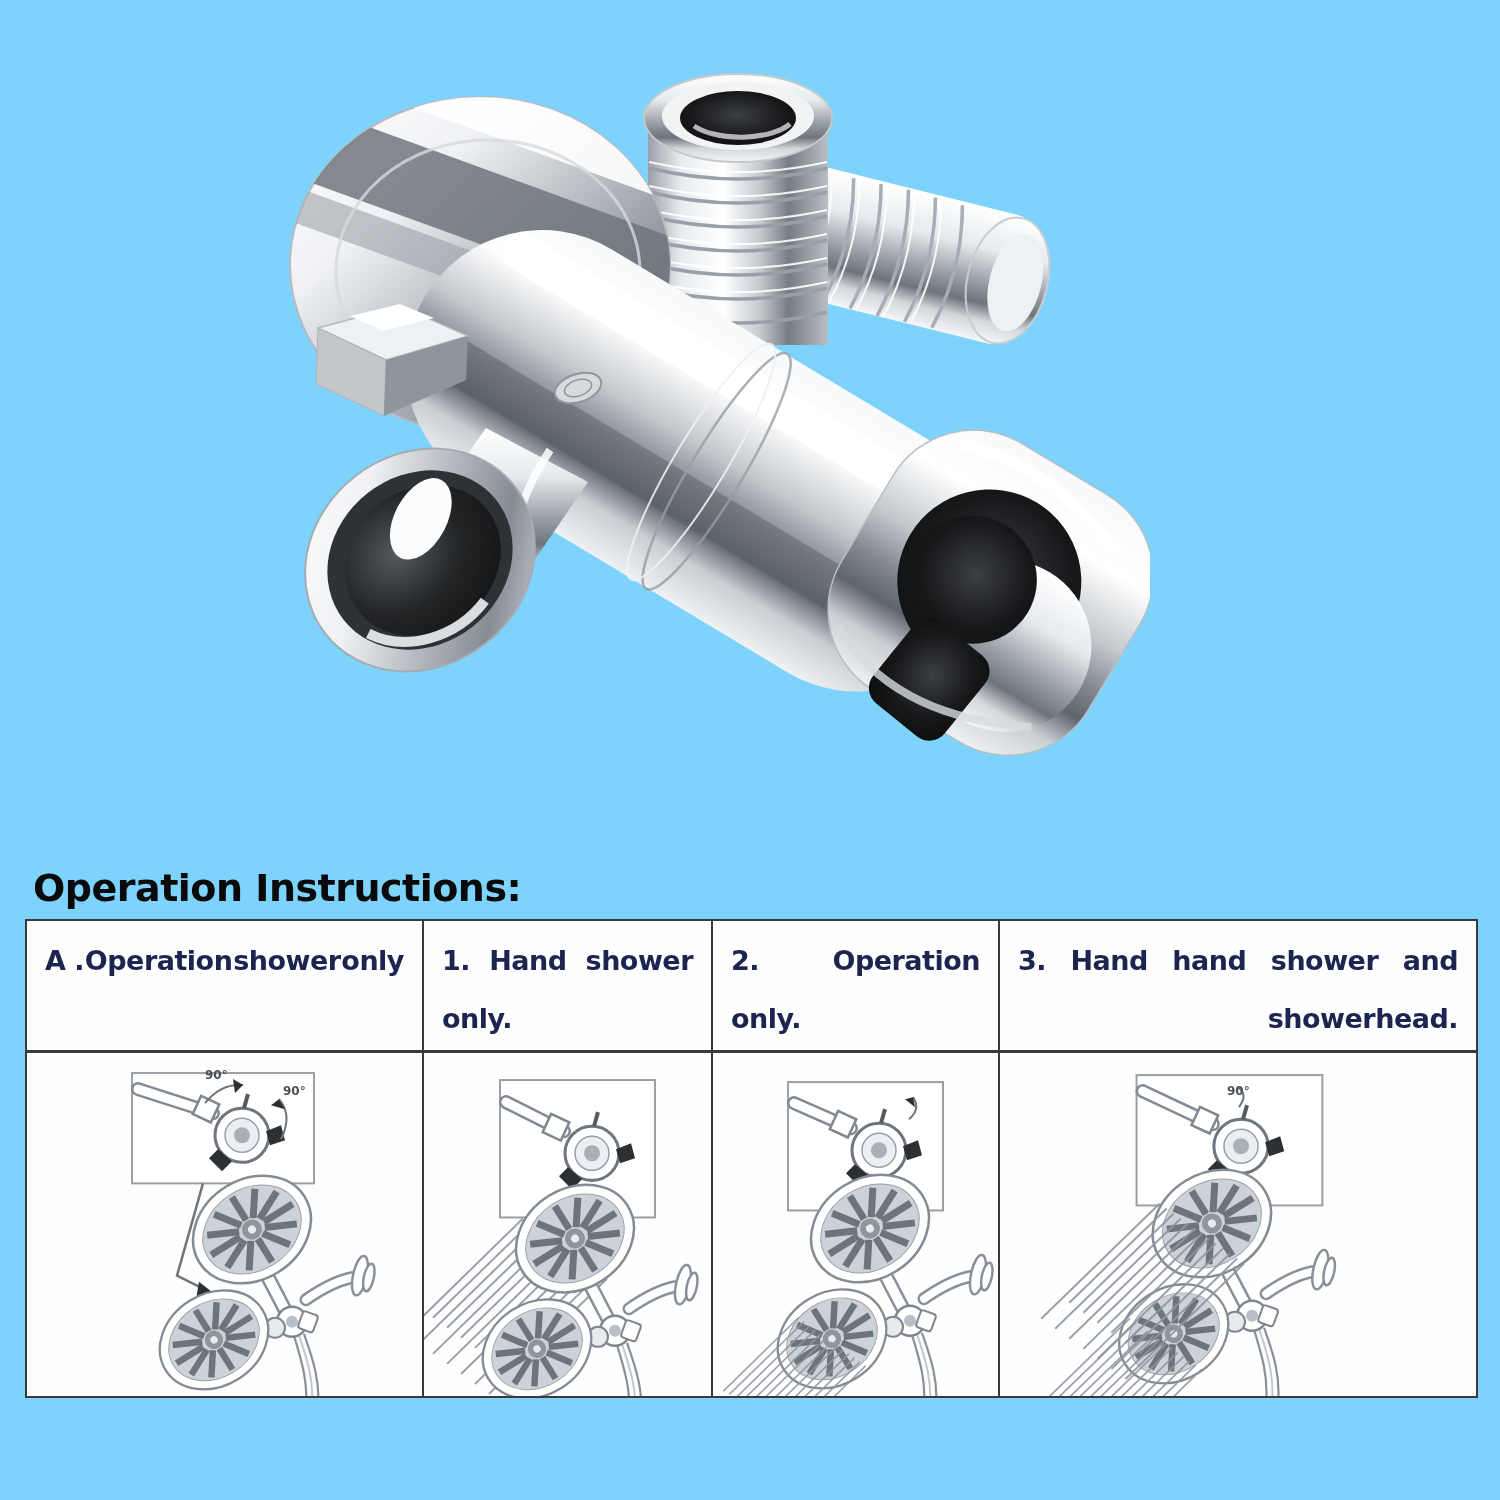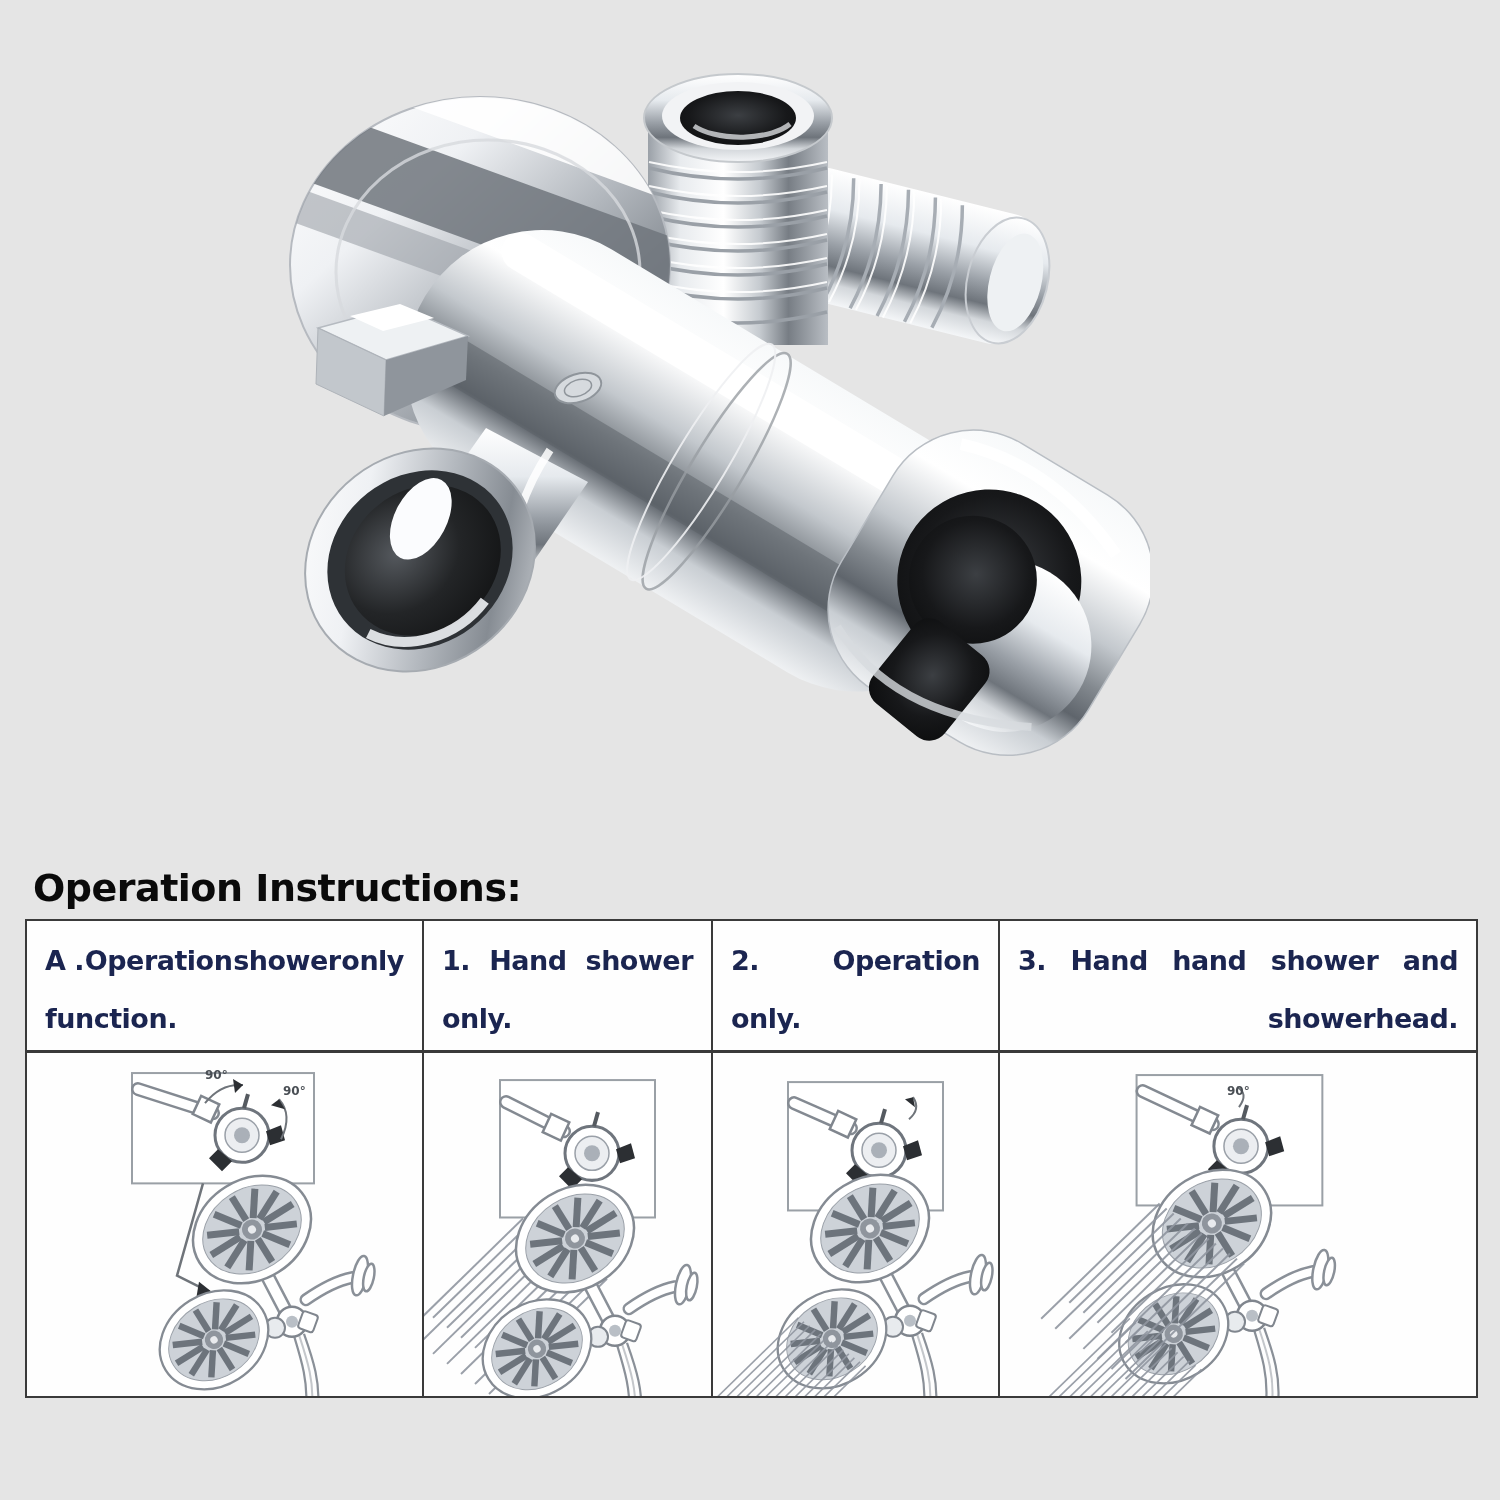--- a/index.html
+++ b/index.html
@@ -5,21 +5,21 @@
   :root{
     --heading-text:#0a0a0a;
     --cell-text:#1b2550;
     --table-border:#3a3a3a;
     --sketch-stroke:#848a92;
     --sketch-dark:#2c2f33;
   }
   *{margin:0;padding:0;box-sizing:border-box;}
   html,body{background:#ffffff;}
   .page{
-    position:relative;width:1500px;height:1500px;background:#e5e5e5;overflow:hidden;
+    position:relative;width:1500px;height:1500px;background:#7dd3fc;overflow:hidden;
     font-family:"DejaVu Sans","Liberation Sans",sans-serif;
   }
   
   .photo-wrap{position:absolute;left:250px;top:10px;width:900px;height:845px;}
   .photo-wrap svg{width:100%;height:100%;display:block;}
   
   .op-heading{
     position:absolute;left:33px;top:866px;
     font-size:38px;font-weight:bold;letter-spacing:-0.5px;
     color:var(--heading-text);
@@ -33,21 +33,21 @@
   .op-col:last-child{border-right:none;}
   .w0{width:397px;} .w1{width:289px;} .w2{width:287px;} .w3{flex:1;}
   .cell-text{
     height:132px;border-bottom:3px solid var(--table-border);
     padding:24px 18px 0 18px;color:var(--cell-text);
     font-weight:bold;font-size:27px;letter-spacing:-0.5px;
   }
   .line1{display:flex;justify-content:space-between;white-space:nowrap;}
   .line2{margin-top:27px;}
   .line2.indent{padding-left:30px;text-align:right;}
-  .cell-illu{flex:1;position:relative;overflow:hidden;}
+  .cell-illu{flex:1;position:relative;overflow:hidden;border-radius:25px;}
   .cell-illu svg{position:absolute;left:0;top:0;width:100%;height:100%;}
   .angle-label{font-size:12px;font-weight:bold;fill:#4a4f55;font-family:"DejaVu Sans",sans-serif;}
 </style>
 </head>
 <body>
 
 <div class="page">
 
   <div class="photo-wrap">
     <svg viewBox="0 0 900 845" xmlns="http://www.w3.org/2000/svg">
@@ -276,21 +276,20 @@
     </svg>
 
     <div class="op-col w0">
       <div class="cell-text">
         <div class="line1">
           <span>A .</span>
           <span>Operation</span>
           <span>shower</span>
           <span>only</span>
         </div>
-        <div class="line2">function.</div>
       </div>
       <div class="cell-illu">
         <svg viewBox="0 0 395 342" preserveAspectRatio="none">
           <rect x="105" y="20" width="182" height="110" fill="#ffffff" stroke="#9aa0a6" stroke-width="2"></rect>
           <path d="M 111 36 L 186 60" stroke="#848a92" stroke-width="14" stroke-linecap="round"></path>
           <path d="M 111 36 L 186 60" stroke="#ffffff" stroke-width="9" stroke-linecap="round"></path>
           <g transform="translate(215,82)">
               <use href="#sym-valve"></use>
             </g>
           <path d="M 178 50 Q 194 30 216 32" fill="none" stroke="#6f747a" stroke-width="2"></path>

